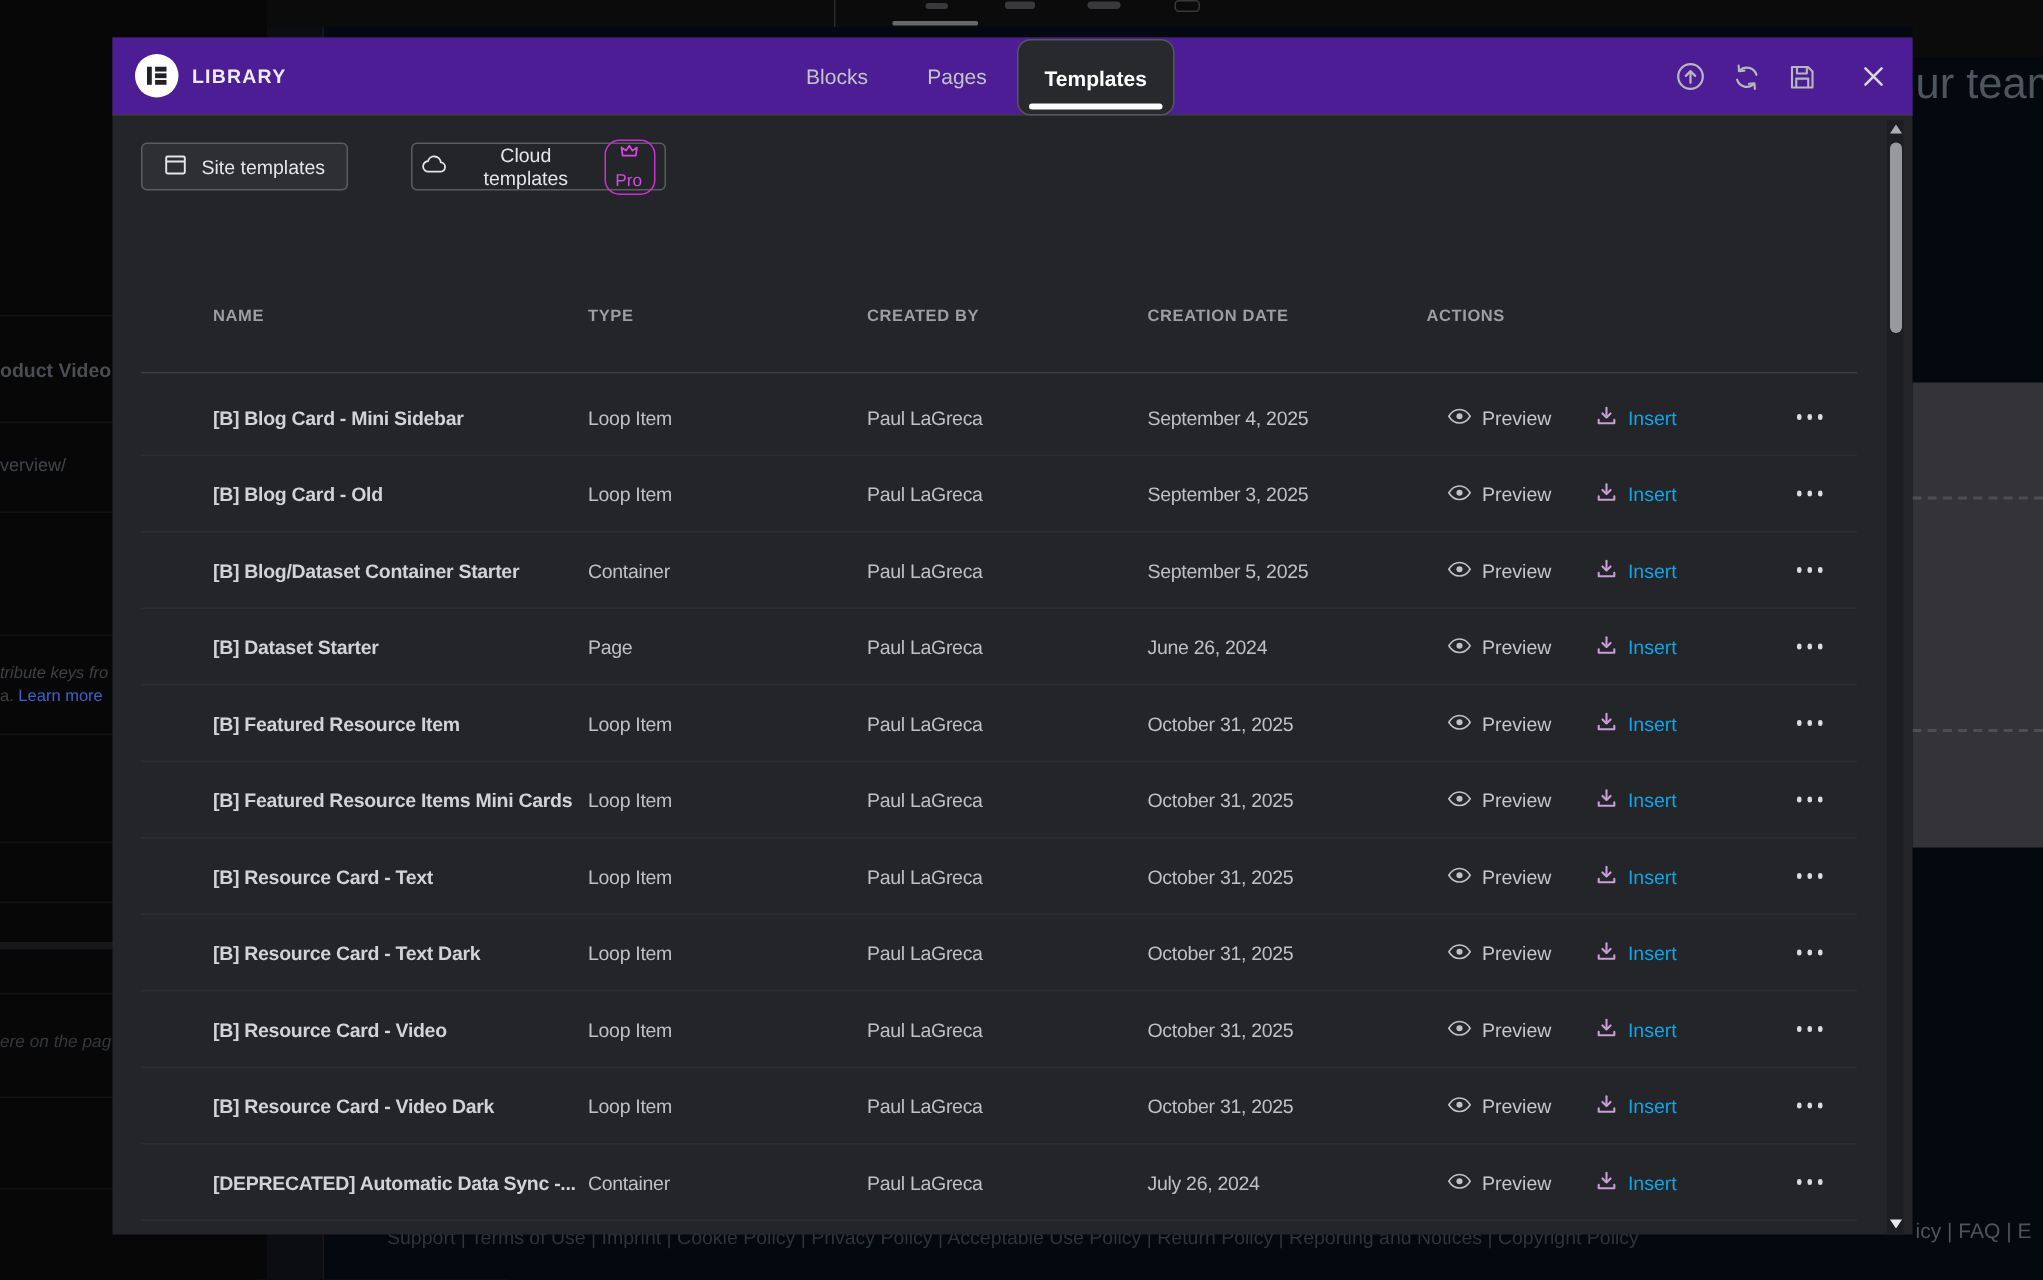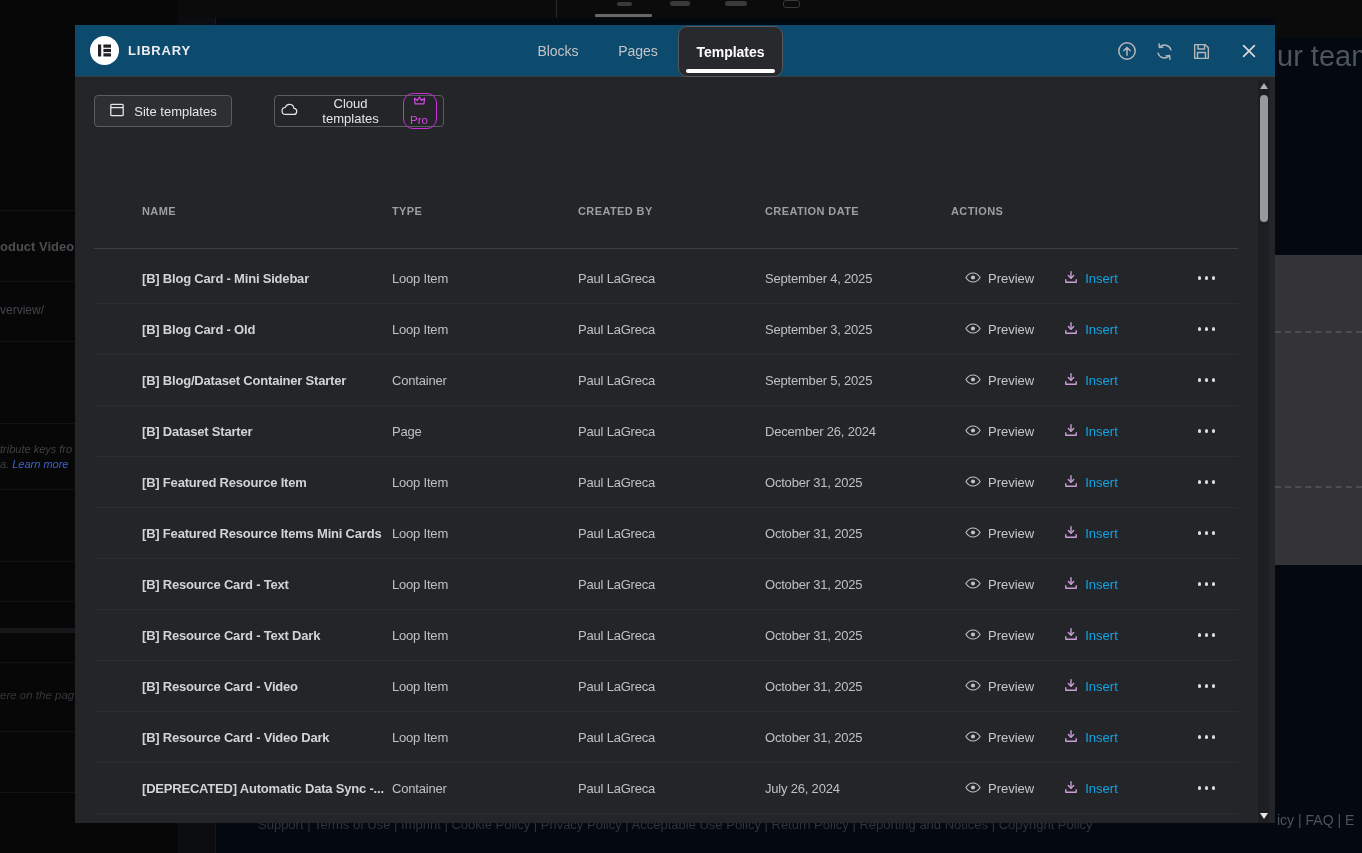--- a/index.html
+++ b/index.html
@@ -8,39 +8,39 @@
   
   .bg-left-panel{position:absolute;left:0;top:0;width:178px;height:853px;background:#070708;z-index:1;}
   .bg-left-panel .hline{position:absolute;left:0;width:100%;height:1px;background:rgba(255,255,255,0.05);}
   .bg-left-panel .hband{position:absolute;left:0;width:100%;height:5px;background:#17171a;}
   .bg-left-strip2{position:absolute;left:178px;top:0;width:37px;height:853px;background:#0b0d11;z-index:1;}
   .bg-vline{position:absolute;left:215px;top:0;width:1px;height:853px;background:rgba(255,255,255,0.07);z-index:1;}
   .frag{position:absolute;color:#44464a;white-space:nowrap;z-index:2;}
   .frag-1{left:0;top:239px;font-size:13px;font-weight:700;color:#4b4d50;}
   .frag-2{left:0;top:303px;font-size:12px;color:#42454a;}
   .frag-3{left:0;top:443px;font-size:11px;font-style:italic;color:#3e4043;}
-  .frag-4{left:0;top:458px;font-size:11px;font-style:italic;color:#3e4043;}
+  .frag-4{left:0;top:458px;font-size:11px;color:#3e4043;}
   .frag-4 .lnk{color:#3f62c9;}
   .frag-5{left:0;top:689px;font-size:11.5px;font-style:italic;color:#35373a;}
 
   .bg-top-strip{position:absolute;left:178px;top:0;width:1184px;height:18px;background:#0b0b0c;z-index:1;}
   .bg-top-strip .mark{position:absolute;background:#39393c;border-radius:2px;}
   .bg-top-strip .vsep{position:absolute;left:378px;top:0;width:1px;height:18px;background:#2a2a2c;}
   .bg-top-strip .tabbar{position:absolute;left:417px;top:14px;width:57px;height:3px;background:#66686a;border-radius:1px;}
   .bg-top-right{position:absolute;left:1275px;top:0;width:87px;height:38px;background:#0b0b0c;z-index:1;}
 
   .bg-team{position:absolute;left:1277px;top:40px;font-size:29px;color:#4d555e;z-index:1;white-space:nowrap;}
   .bg-gray-panel{position:absolute;left:1275px;top:255px;width:87px;height:310px;background:#343438;z-index:1;}
   .bg-gray-panel .dash{position:absolute;left:0;width:100%;border-top:2px dashed #4e4e52;}
   .bg-footer-left{position:absolute;left:258px;top:817px;font-size:13px;color:#2f353c;white-space:nowrap;z-index:2;}
   .bg-footer-right{position:absolute;left:1277px;top:812px;font-size:14px;color:#4e545c;white-space:nowrap;z-index:2;}
 
   
   .modal{position:absolute;left:75px;top:25px;width:1200px;height:798px;background:#242529;z-index:10;}
-  .modal-header{position:absolute;left:0;top:0;width:100%;height:52px;background:#0c4a6e;border-bottom:1px solid #3a3b3f;box-sizing:border-box;}
+  .modal-header{position:absolute;left:0;top:0;width:100%;height:52px;background:#4c1d95;border-bottom:1px solid #3a3b3f;box-sizing:border-box;}
   .logo{position:absolute;left:15px;top:11px;width:29px;height:29px;border-radius:50%;background:#ffffff;}
   .brand{position:absolute;left:53px;top:18px;font-size:13px;font-weight:700;letter-spacing:.8px;color:#ececee;}
 
   .tab{position:absolute;top:0;height:52px;display:flex;align-items:center;justify-content:center;font-size:14px;color:#c3c4c7;cursor:pointer;}
   .tab-blocks{left:443px;width:80px;}
   .tab-pages{left:523px;width:80px;}
   .tab-templates{left:603px;top:1px;width:105px;height:51px;border:1px solid #55575b;border-radius:9px;box-sizing:border-box;color:#ffffff;font-weight:600;background:#28292d;}
   .tab-templates::after{content:"";position:absolute;left:7px;right:7px;bottom:3px;height:4px;background:#ffffff;border-radius:2px;}
 
   .hicons{position:absolute;right:16px;top:0;height:52px;display:flex;align-items:center;gap:17px;}
@@ -311,21 +311,21 @@
         <span class="dot"></span>
         <span class="dot"></span>
       </button>
     </div>
   </div>
 
   <div class="trow">
     <div class="cell-name">[B] Dataset Starter</div>
     <div class="cell-type">Page</div>
     <div class="cell-created">Paul LaGreca</div>
-    <div class="cell-date">December 26, 2024</div>
+    <div class="cell-date">June 26, 2024</div>
     <div class="cell-actions">
       <button class="act act-preview">
         <span>
           <svg width="16" height="11" viewBox="0 0 18 12" fill="none" stroke="#c0c1c4" stroke-width="1.2">
             <path d="M1 6 C3.5 1.9 6 0.9 9 0.9 C12 0.9 14.5 1.9 17 6 C14.5 10.1 12 11.1 9 11.1 C6 11.1 3.5 10.1 1 6 Z"></path>
             <circle cx="9" cy="6" r="2.3" fill="#c0c1c4" stroke="none"></circle>
           </svg>
         </span>
         <span>Preview</span>
       </button>

